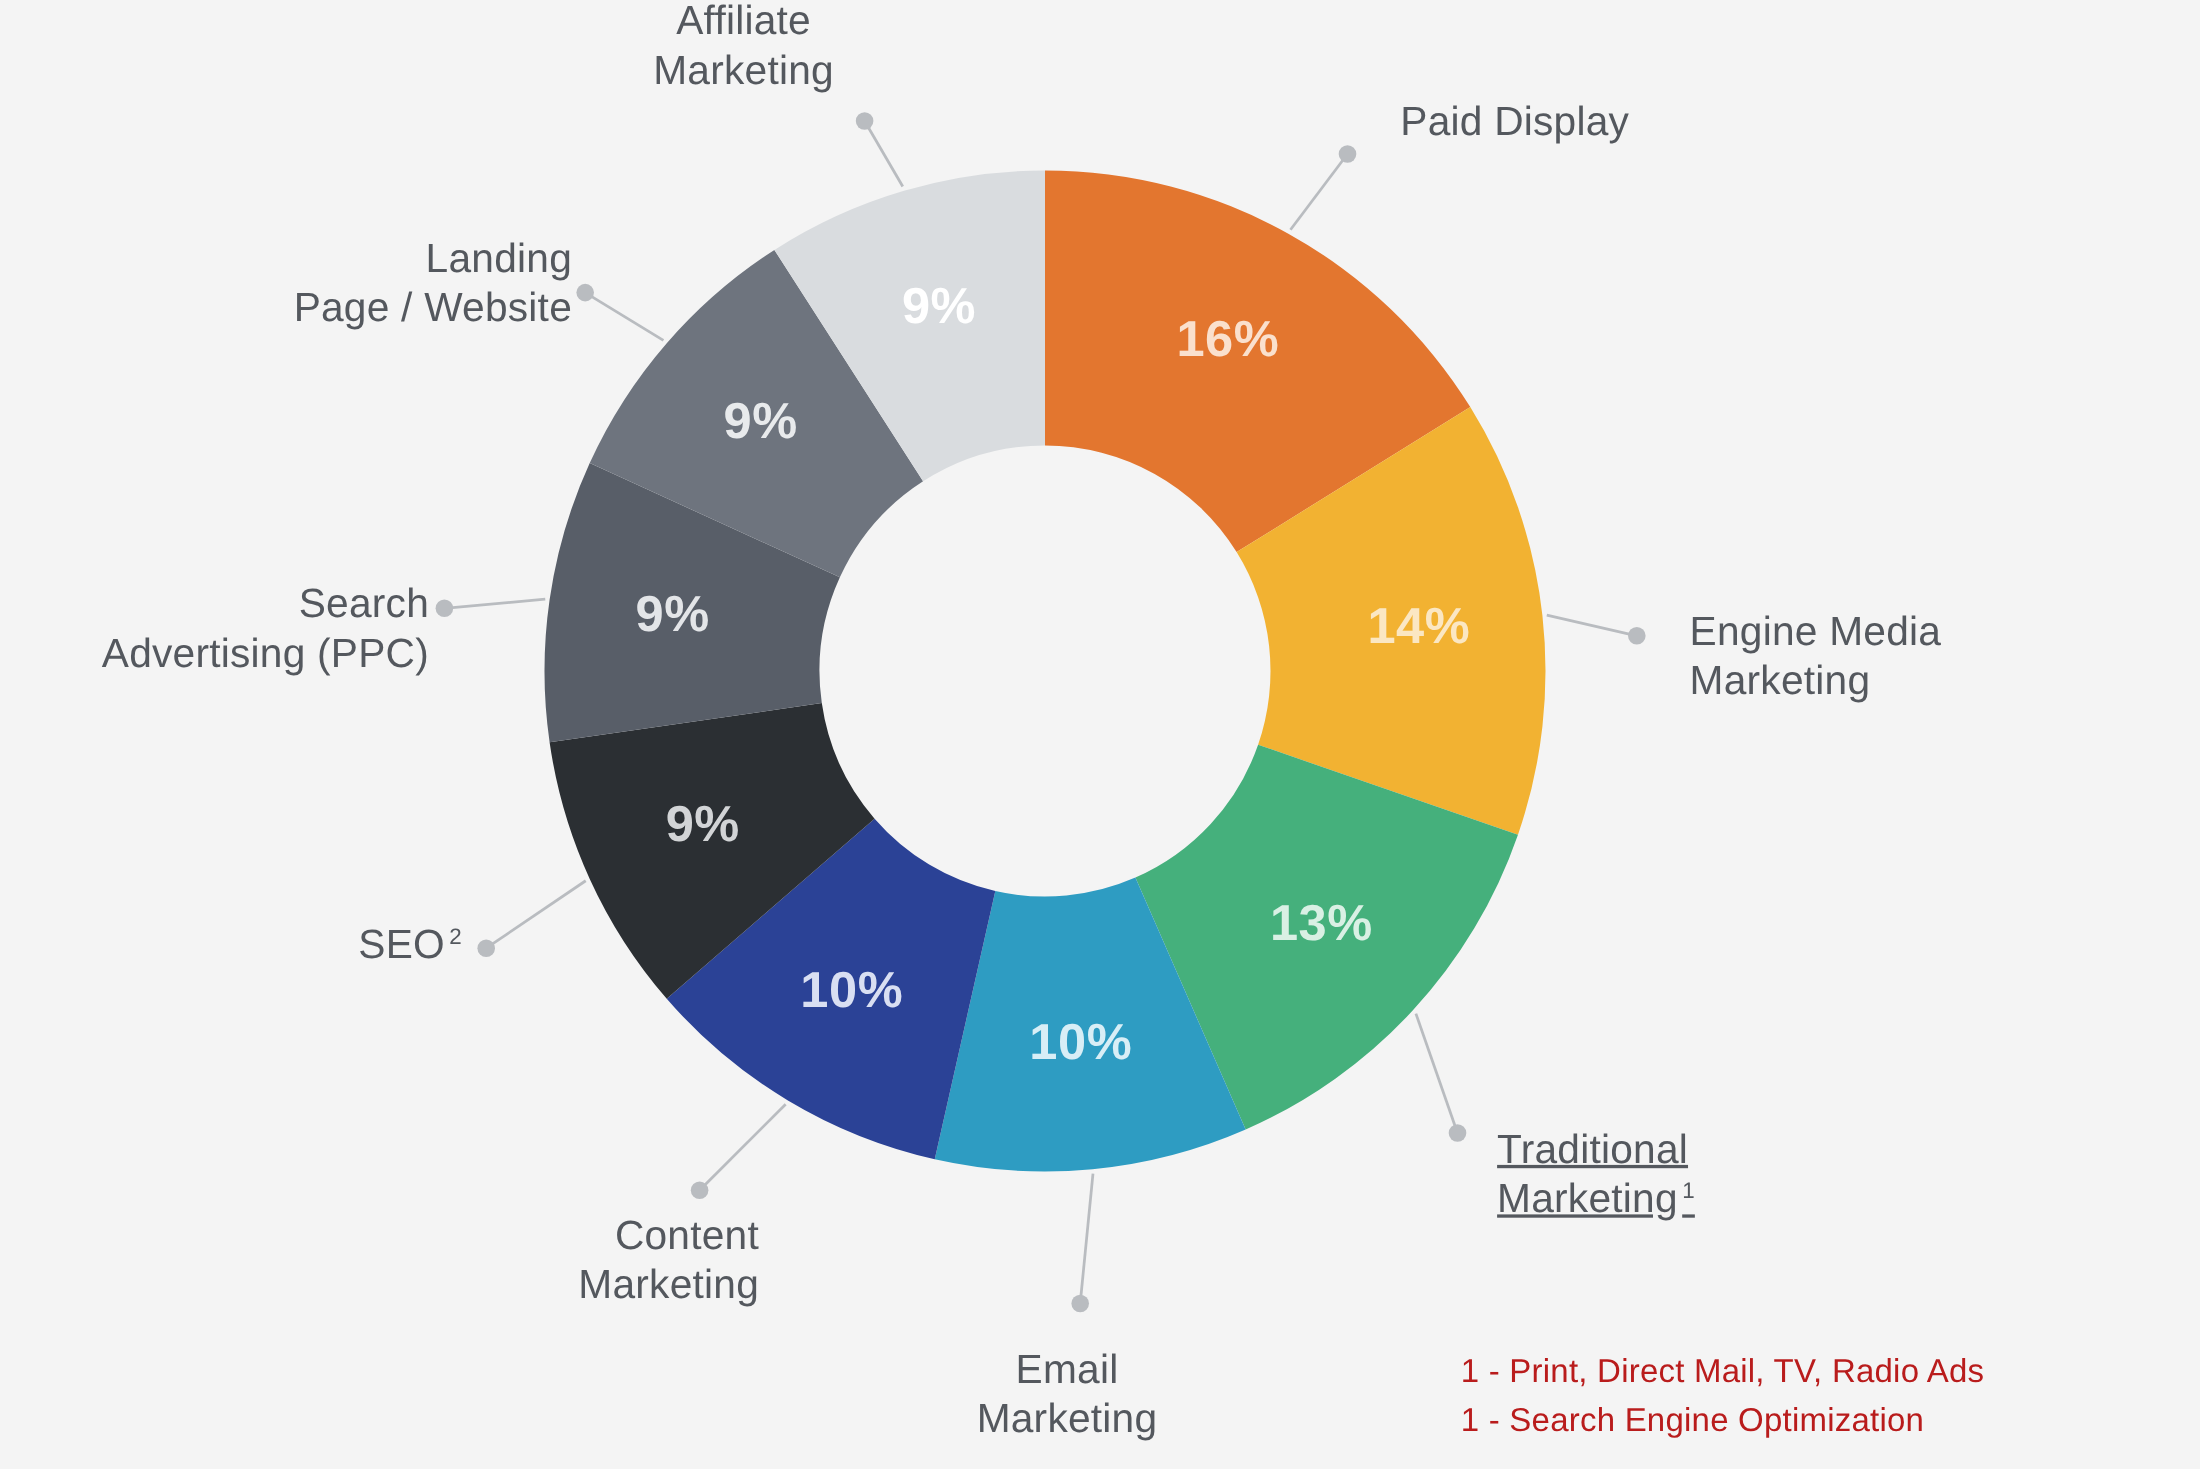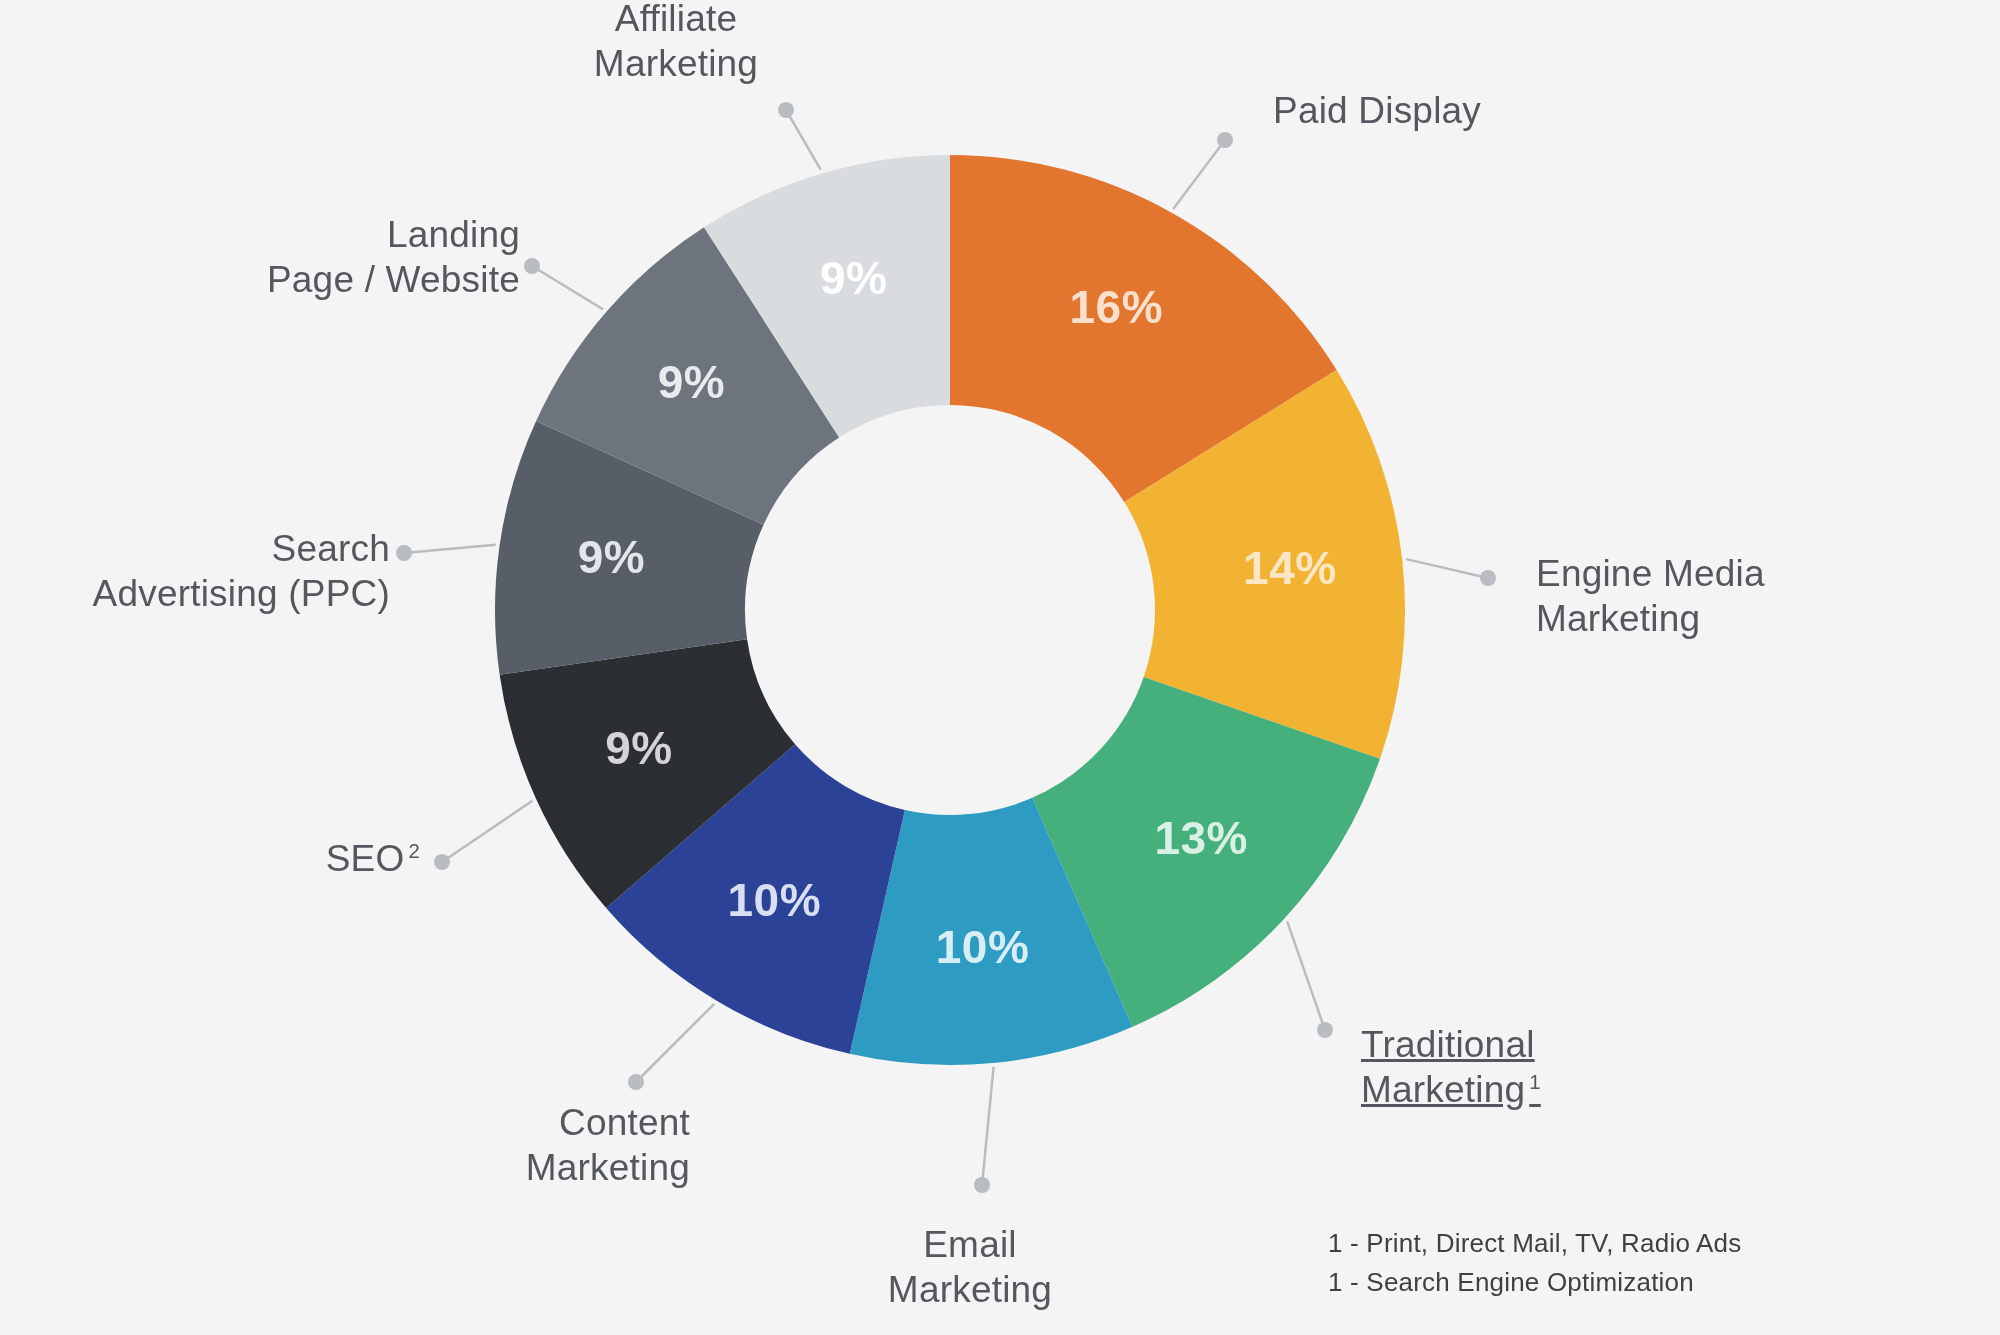--- a/index.html
+++ b/index.html
@@ -53,23 +53,23 @@
     margin-left: 4px;
   }
   .align-right { text-align: right; }
   .align-left  { text-align: left; margin-left: 28px; }
   .align-center{ text-align: center; }
   .footnotes {
     position: absolute;
     left: 1328px;
     top: 1224px;
     font-family: "Liberation Sans", sans-serif;
-    font-size: 26px;
+    font-size: 30px;
     line-height: 1.5;
-    color: #404040;
+    color: #b91c1c;
     letter-spacing: 0.2px;
   }
   .footnote-line { white-space: nowrap; }
 </style>
 </head>
 <body>
 
 <div id="stage">
 
   <svg class="chart" viewBox="0 0 2000 1335">

